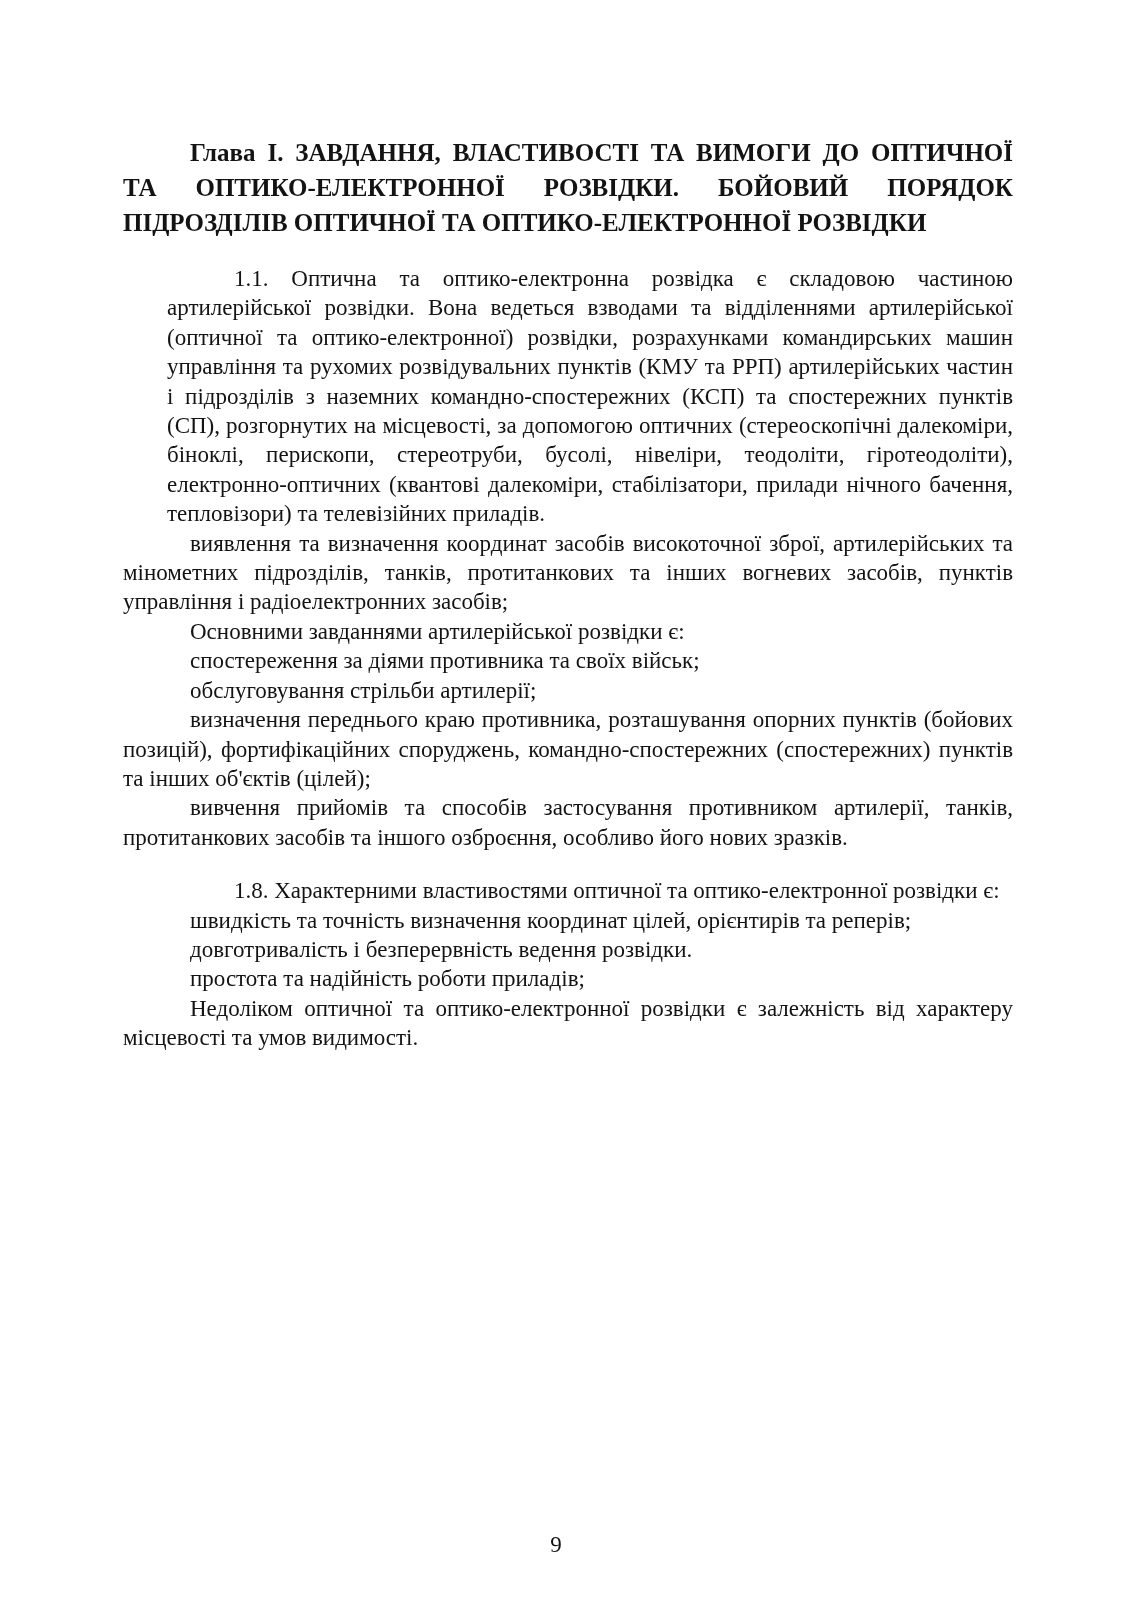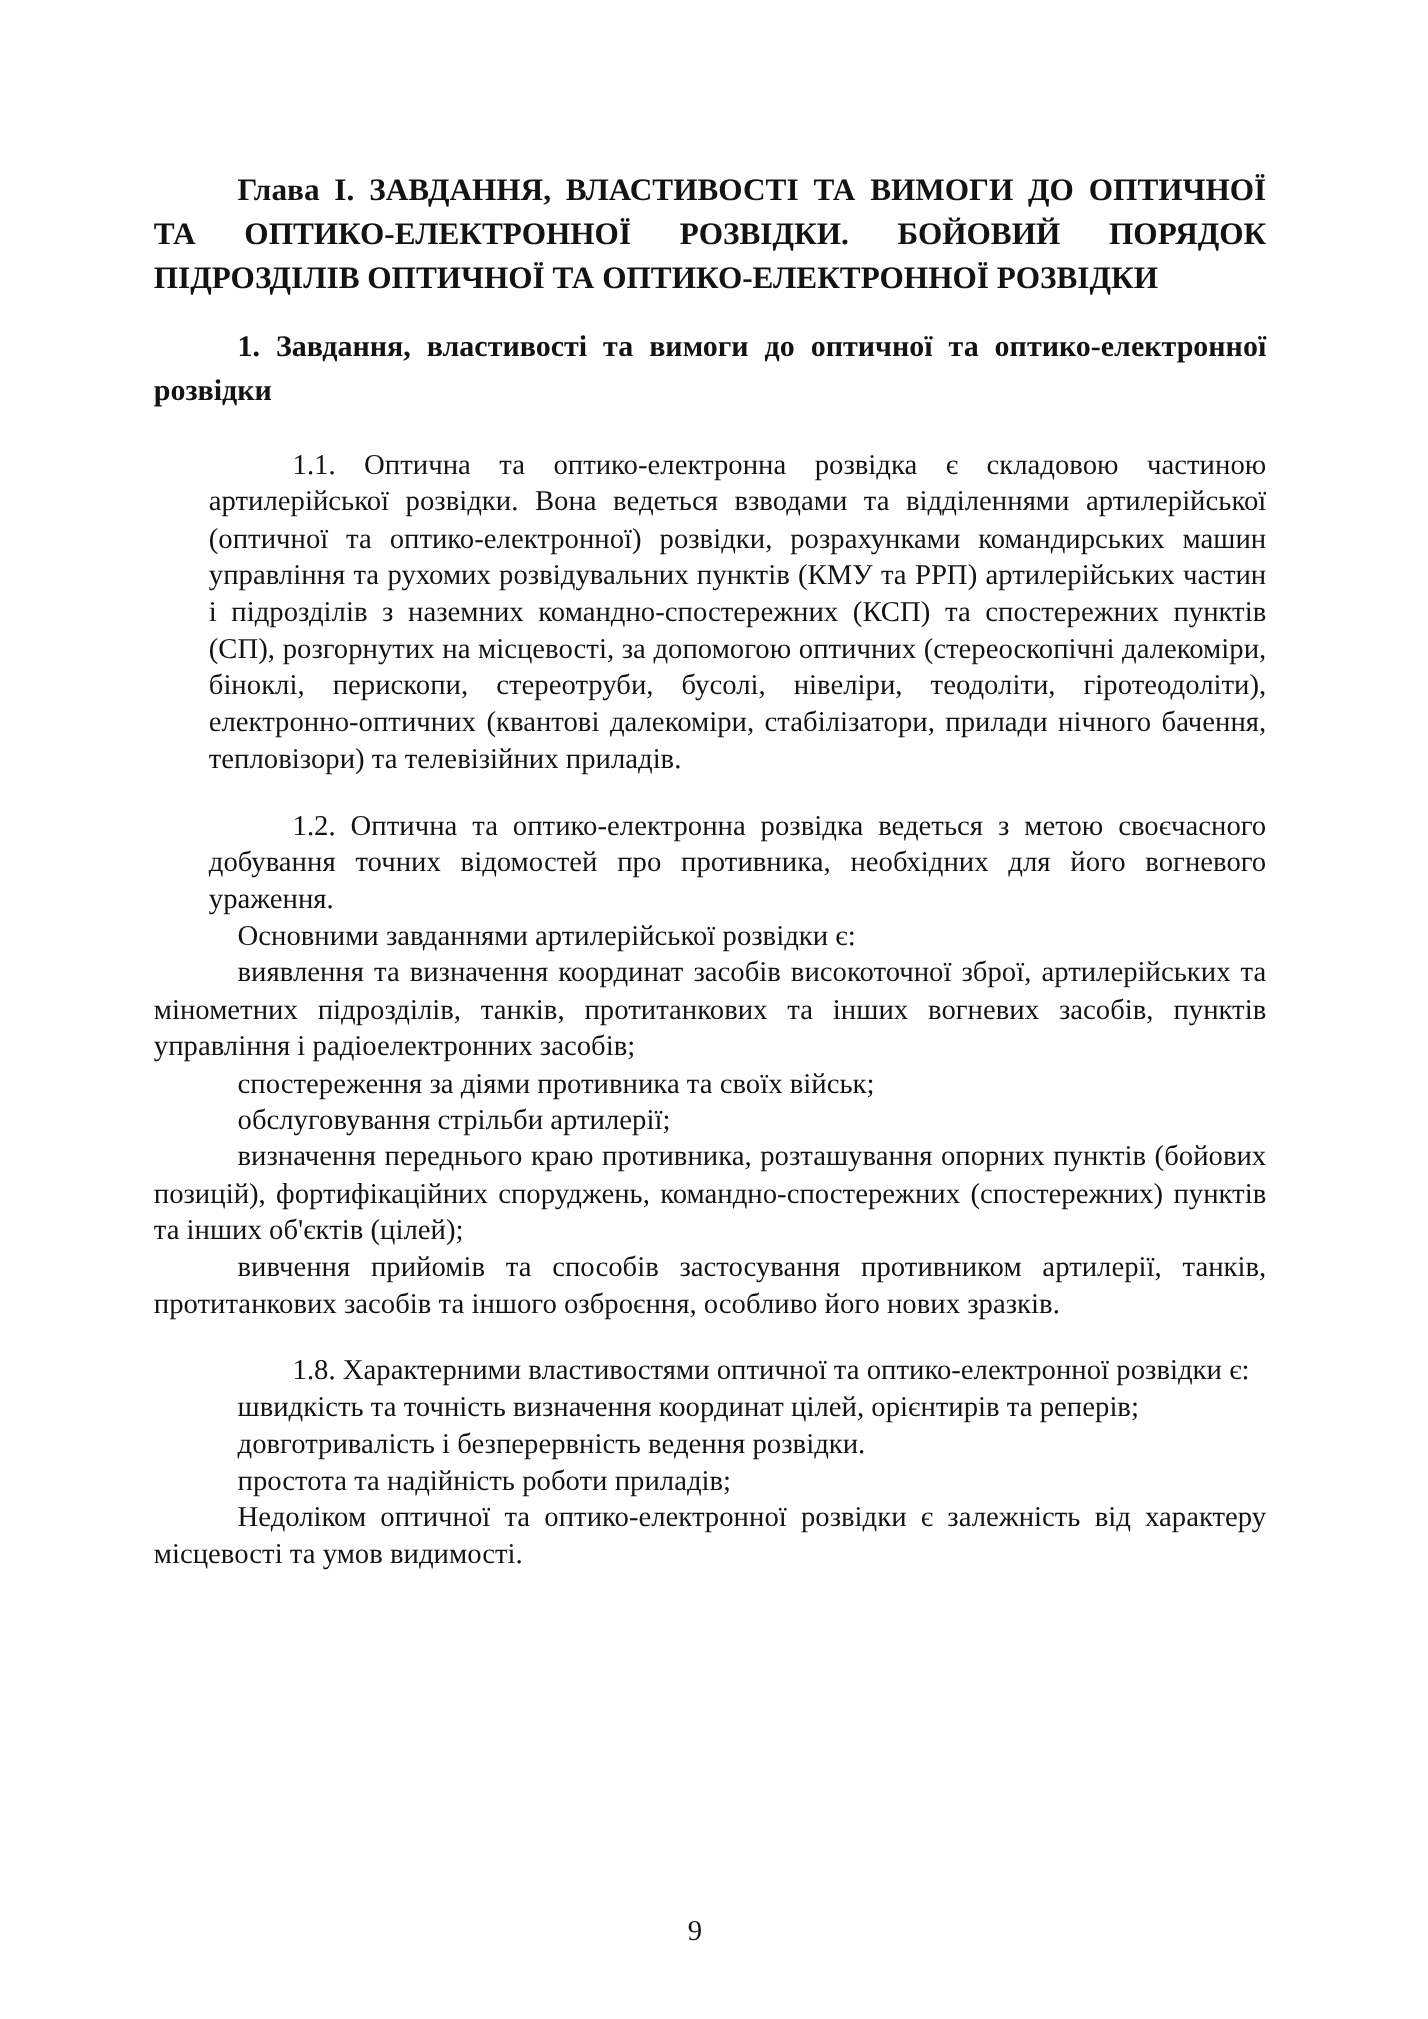--- a/index.html
+++ b/index.html
@@ -65,27 +65,25 @@
   }
 </style>
 </head>
 <body>
 
 <div class="page">
   <div class="content">
 
     <h1 class="chapter-heading">Глава І. ЗАВДАННЯ, ВЛАСТИВОСТІ ТА ВИМОГИ ДО ОПТИЧНОЇ ТА ОПТИКО-ЕЛЕКТРОННОЇ РОЗВІДКИ. БОЙОВИЙ ПОРЯДОК ПІДРОЗДІЛІВ ОПТИЧНОЇ ТА ОПТИКО-ЕЛЕКТРОННОЇ РОЗВІДКИ</h1>
 
-    <h2 class="section-heading">1. Завдання, властивості та вимоги до оптичної та оптико-електронної розвідки</h2>
 
     <p class="para space-before">1.1. Оптична та оптико-електронна розвідка є складовою частиною артилерійської розвідки. Вона ведеться взводами та відділеннями артилерійської (оптичної та оптико-електронної) розвідки, розрахунками командирських машин управління та рухомих розвідувальних пунктів (КМУ та РРП) артилерійських частин і підрозділів з наземних командно-спостережних (КСП) та спостережних пунктів (СП), розгорнутих на місцевості, за допомогою оптичних (стереоскопічні далекоміри, біноклі, перископи, стереотруби, бусолі, нівеліри, теодоліти, гіротеодоліти), електронно-оптичних (квантові далекоміри, стабілізатори, прилади нічного бачення, тепловізори) та телевізійних приладів.</p>
 
-    <p class="para space-before">1.2. Оптична та оптико-електронна розвідка ведеться з метою своєчасного добування точних відомостей про противника, необхідних для його вогневого ураження.</p>
+    <p class="para">виявлення та визначення координат засобів високоточної зброї, артилерійських та мінометних підрозділів, танків, протитанкових та інших вогневих засобів, пунктів управління і радіоелектронних засобів;</p>
     <p class="para">Основними завданнями артилерійської розвідки є:</p>
-    <p class="para">виявлення та визначення координат засобів високоточної зброї, артилерійських та мінометних підрозділів, танків, протитанкових та інших вогневих засобів, пунктів управління і радіоелектронних засобів;</p>
     <p class="para">спостереження за діями противника та своїх військ;</p>
     <p class="para">обслуговування стрільби артилерії;</p>
     <p class="para">визначення переднього краю противника, розташування опорних пунктів (бойових позицій), фортифікаційних споруджень, командно-спостережних (спостережних) пунктів та інших об'єктів (цілей);</p>
     <p class="para">вивчення прийомів та способів застосування противником артилерії, танків, протитанкових засобів та іншого озброєння, особливо його нових зразків.</p>
 
     <p class="para space-before">1.8. Характерними властивостями оптичної та оптико-електронної розвідки є:</p>
     <p class="para">швидкість та точність визначення координат цілей, орієнтирів та реперів;</p>
     <p class="para">довготривалість і безперервність ведення розвідки.</p>
     <p class="para">простота та надійність роботи приладів;</p>
     <p class="para">Недоліком оптичної та оптико-електронної розвідки є залежність від характеру місцевості та умов видимості.</p>

